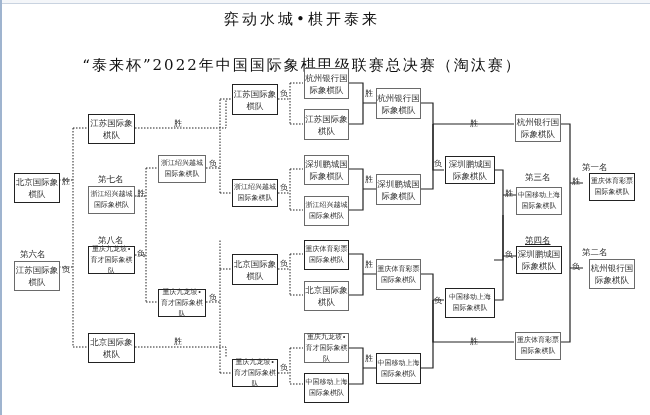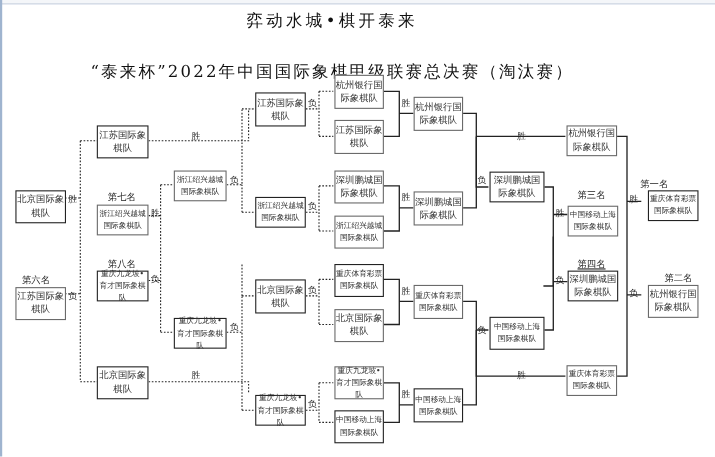--- a/index.html
+++ b/index.html
@@ -17,21 +17,21 @@
   }
   .title1 { top:10px; font-size:15px; letter-spacing:3px; }
   .title2 { top:32px; font-size:15px; letter-spacing:2px;margin-top:24px; }
   .box {
     position:absolute; background:#fff; border:1px solid #222;
     font-size:8.5px; line-height:12px; text-align:center;
     display:flex; align-items:center; justify-content:center;
     box-sizing:border-box; padding:1px 0; color:#333;
   }
   .box.grey { border-color:#6a6a6a; }
-  .box.small { font-size:7px; line-height:11px; }
+  .box.small { font-size:7px; line-height:11px;font-family:Liberation Mono, monospace; }
   .lbl { position:absolute; font-size:8px; color:#222; white-space:nowrap; }
   .rank { position:absolute; font-size:8.5px; color:#222; white-space:nowrap; text-align:center; }
   svg.lines { position:absolute; left:0; top:0; }
 </style>
 </head>
 <body>
 
 <div class="sheet-top"></div>
 <div class="sheet-left"></div>
 
@@ -161,15 +161,15 @@
 <div class="rank" style="left:525px;top:172px;">第三名</div>
 <div class="lbl" style="left:505px;top:188px;">胜</div>
 <div class="box small grey" style="left:516px;top:187px;width:46px;height:28px;">中国移动上海国际象棋队</div>
 <div class="rank" style="left:525px;top:235px;text-decoration:underline;">第四名</div>
 <div class="lbl" style="left:505px;top:249px;">负</div>
 <div class="box" style="left:516px;top:246px;width:46px;height:28px;">深圳鹏城国际象棋队</div>
 
 <div class="rank" style="left:582px;top:162px;">第一名</div>
 <div class="lbl" style="left:572px;top:176px;">胜</div>
 <div class="box small" style="left:589px;top:173px;width:46px;height:28px;">重庆体育彩票国际象棋队</div>
-<div class="rank" style="left:604px;top:247px;">第二名</div>
+<div class="rank" style="left:582px;top:247px;">第二名</div>
 <div class="lbl" style="left:572px;top:261px;">负</div>
 <div class="box grey" style="left:589px;top:259px;width:46px;height:30px;">杭州银行国际象棋队</div>
 
 </body></html>

